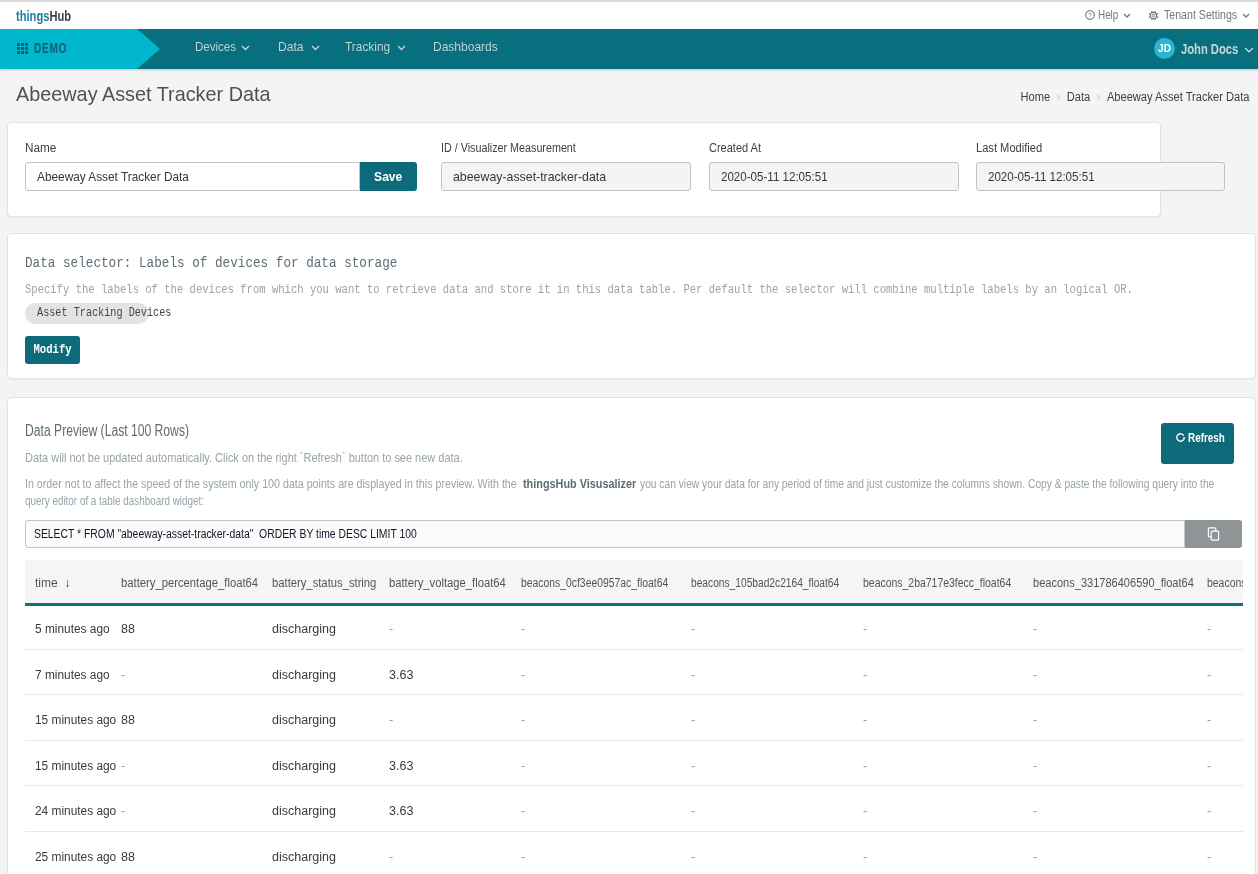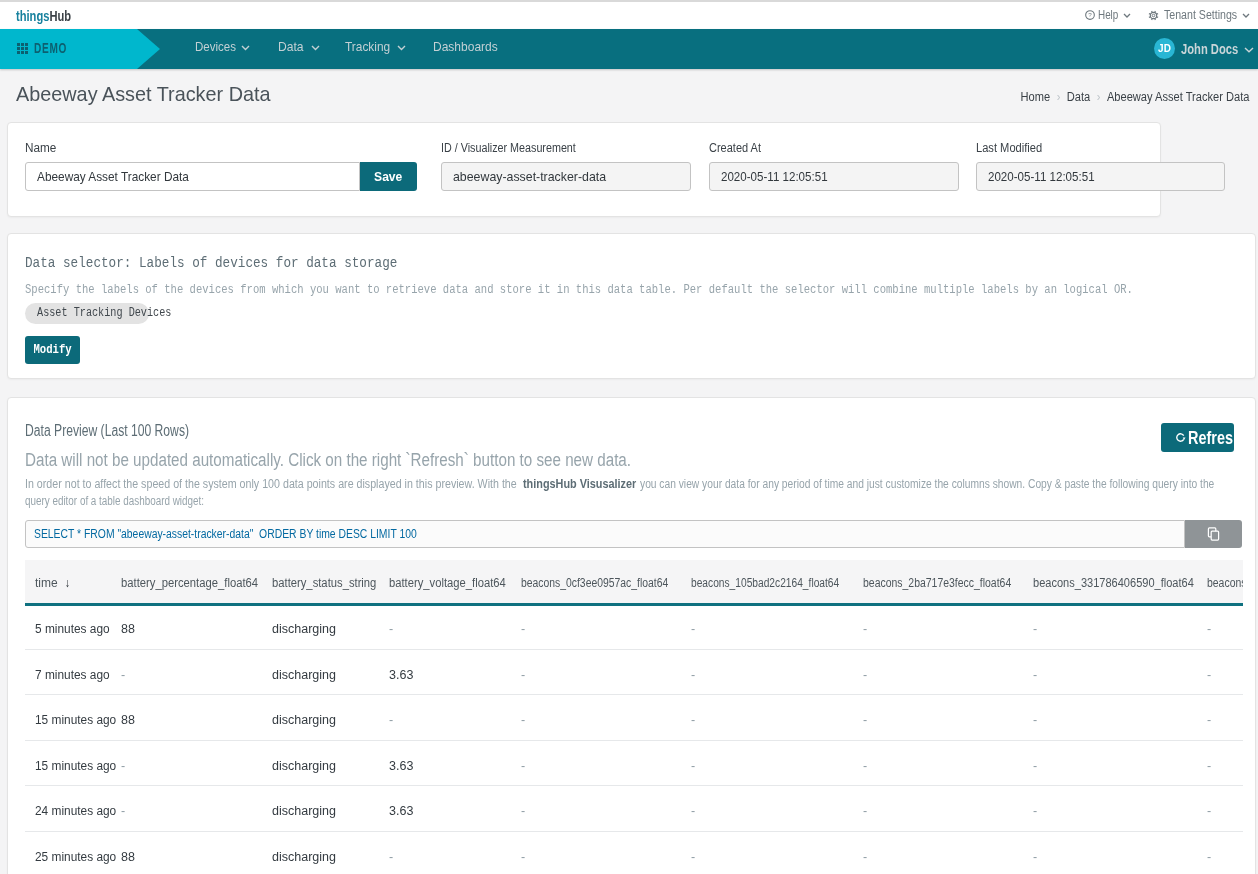--- a/index.html
+++ b/index.html
@@ -41,26 +41,26 @@
 .c1col .lbl { position:absolute; top:18px; left:0; }
 .inp1 { position:absolute; top:39px; left:0; }
 #saveb { position:absolute; top:39px; left:335px; width:57px; height:29px; border-radius:0 3px 3px 0; font-size:13px; line-height:29px; }
 
 #ds-head { left:17px; top:20px; font-size:15.5px; color:#5d6d75; }
 #ds-desc { left:17px; top:49px; font-size:12.5px; color:#97a4ab; }
 #pill { left:17px; top:69px; width:124px; height:21px; border-radius:10.5px; background:#e3e3e3; color:#40474d; font-size:12px; line-height:21px; text-align:center; }
 #modifyb { left:17px; top:102px; width:55px; height:28px; border-radius:3px; font-size:12.5px; line-height:28px; }
 
 #dp-head { left:17px; top:24px; font-size:16px; color:#5d6d75; }
-#refreshb { left:1153px; top:25px; width:73px; height:29px; border-radius:3px; font-size:19px; line-height:29px; }
+#refreshb { left:1153px; top:25px; width:73px; height:41px; border-radius:3px; font-size:13px; line-height:29px; }
 #refreshb svg { position:absolute; left:14px; top:9px; }
-#p1 { left:17px; top:52px; font-size:18px; color:#97a4ab; }
+#p1 { left:17px; top:52px; font-size:13px; color:#97a4ab; }
 #p2 { left:17px; top:76px; font-size:12.5px; color:#97a4ab; line-height:20px; }
 #sqlgrp { left:17px; top:122px; width:1217px; height:28px; }
-#sqlinp { position:absolute; left:0; top:0; width:1160px; height:28px; background:#fbfbfb; border:1px solid #c3c3c3; border-radius:3px 0 0 3px; font-size:12.5px; color:#0369a1; line-height:26px; padding:0 8px; }
+#sqlinp { position:absolute; left:0; top:0; width:1160px; height:28px; background:#fbfbfb; border:1px solid #c3c3c3; border-radius:3px 0 0 3px; font-size:12.5px; color:#0f172a; line-height:26px; padding:0 8px; }
 #copyb { position:absolute; left:1160px; top:0; width:57px; height:28px; background:#8f9497; border-radius:0 3px 3px 0; display:flex; align-items:center; justify-content:center; }
 
 #thead { left:17px; top:162px; width:1218px; height:43px; background:#f5f5f6; overflow:hidden; }
 #tealline { left:17px; top:205px; width:1218px; height:2.5px; background:#0f7180; }
 .th { position:absolute; top:16px; font-size:12px; color:#4d565c; white-space:nowrap; }
 #tbody { left:17px; top:206px; width:1218px; height:290px; }
 .trow { position:absolute; left:0; width:1218px; height:45.6px; border-bottom:1px solid #e6e8ea; }
 .td { position:absolute; top:18px; font-size:12.5px; color:#343b41; white-space:nowrap; }
 .td.dash { color:#8f9ca4; }
 .icon-stroke { stroke:#6e787e; fill:none; stroke-width:1.3; }

